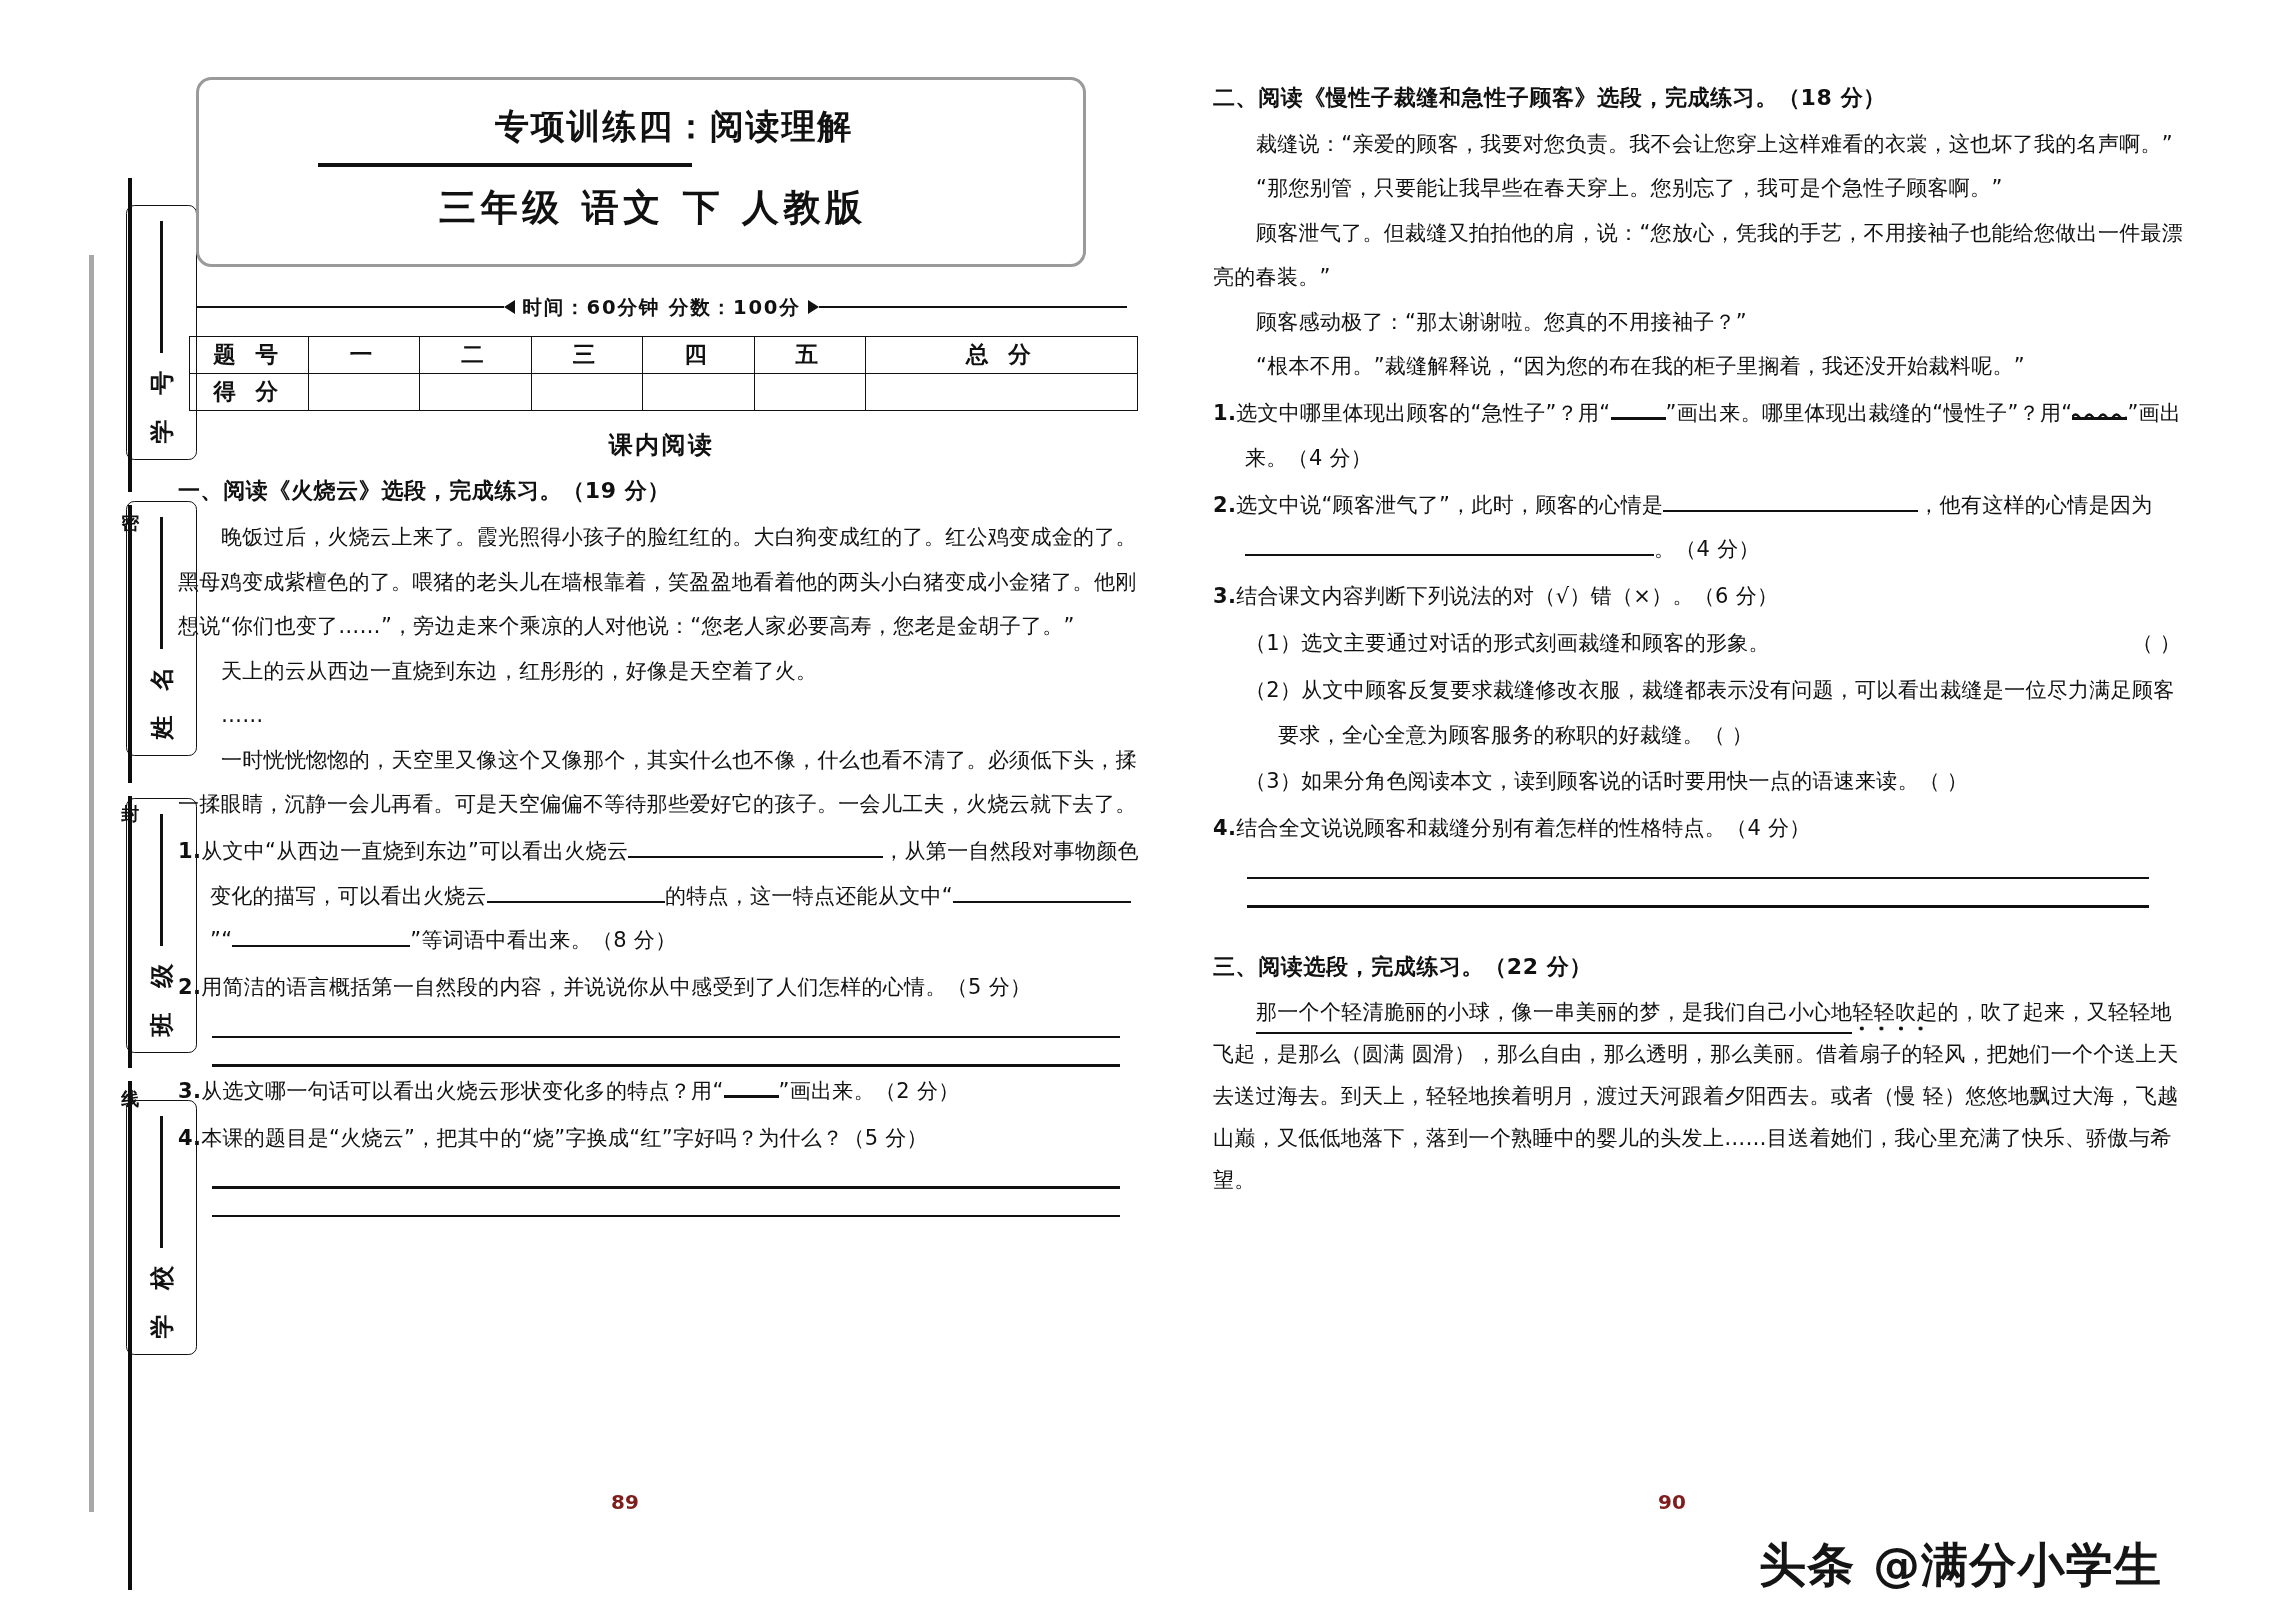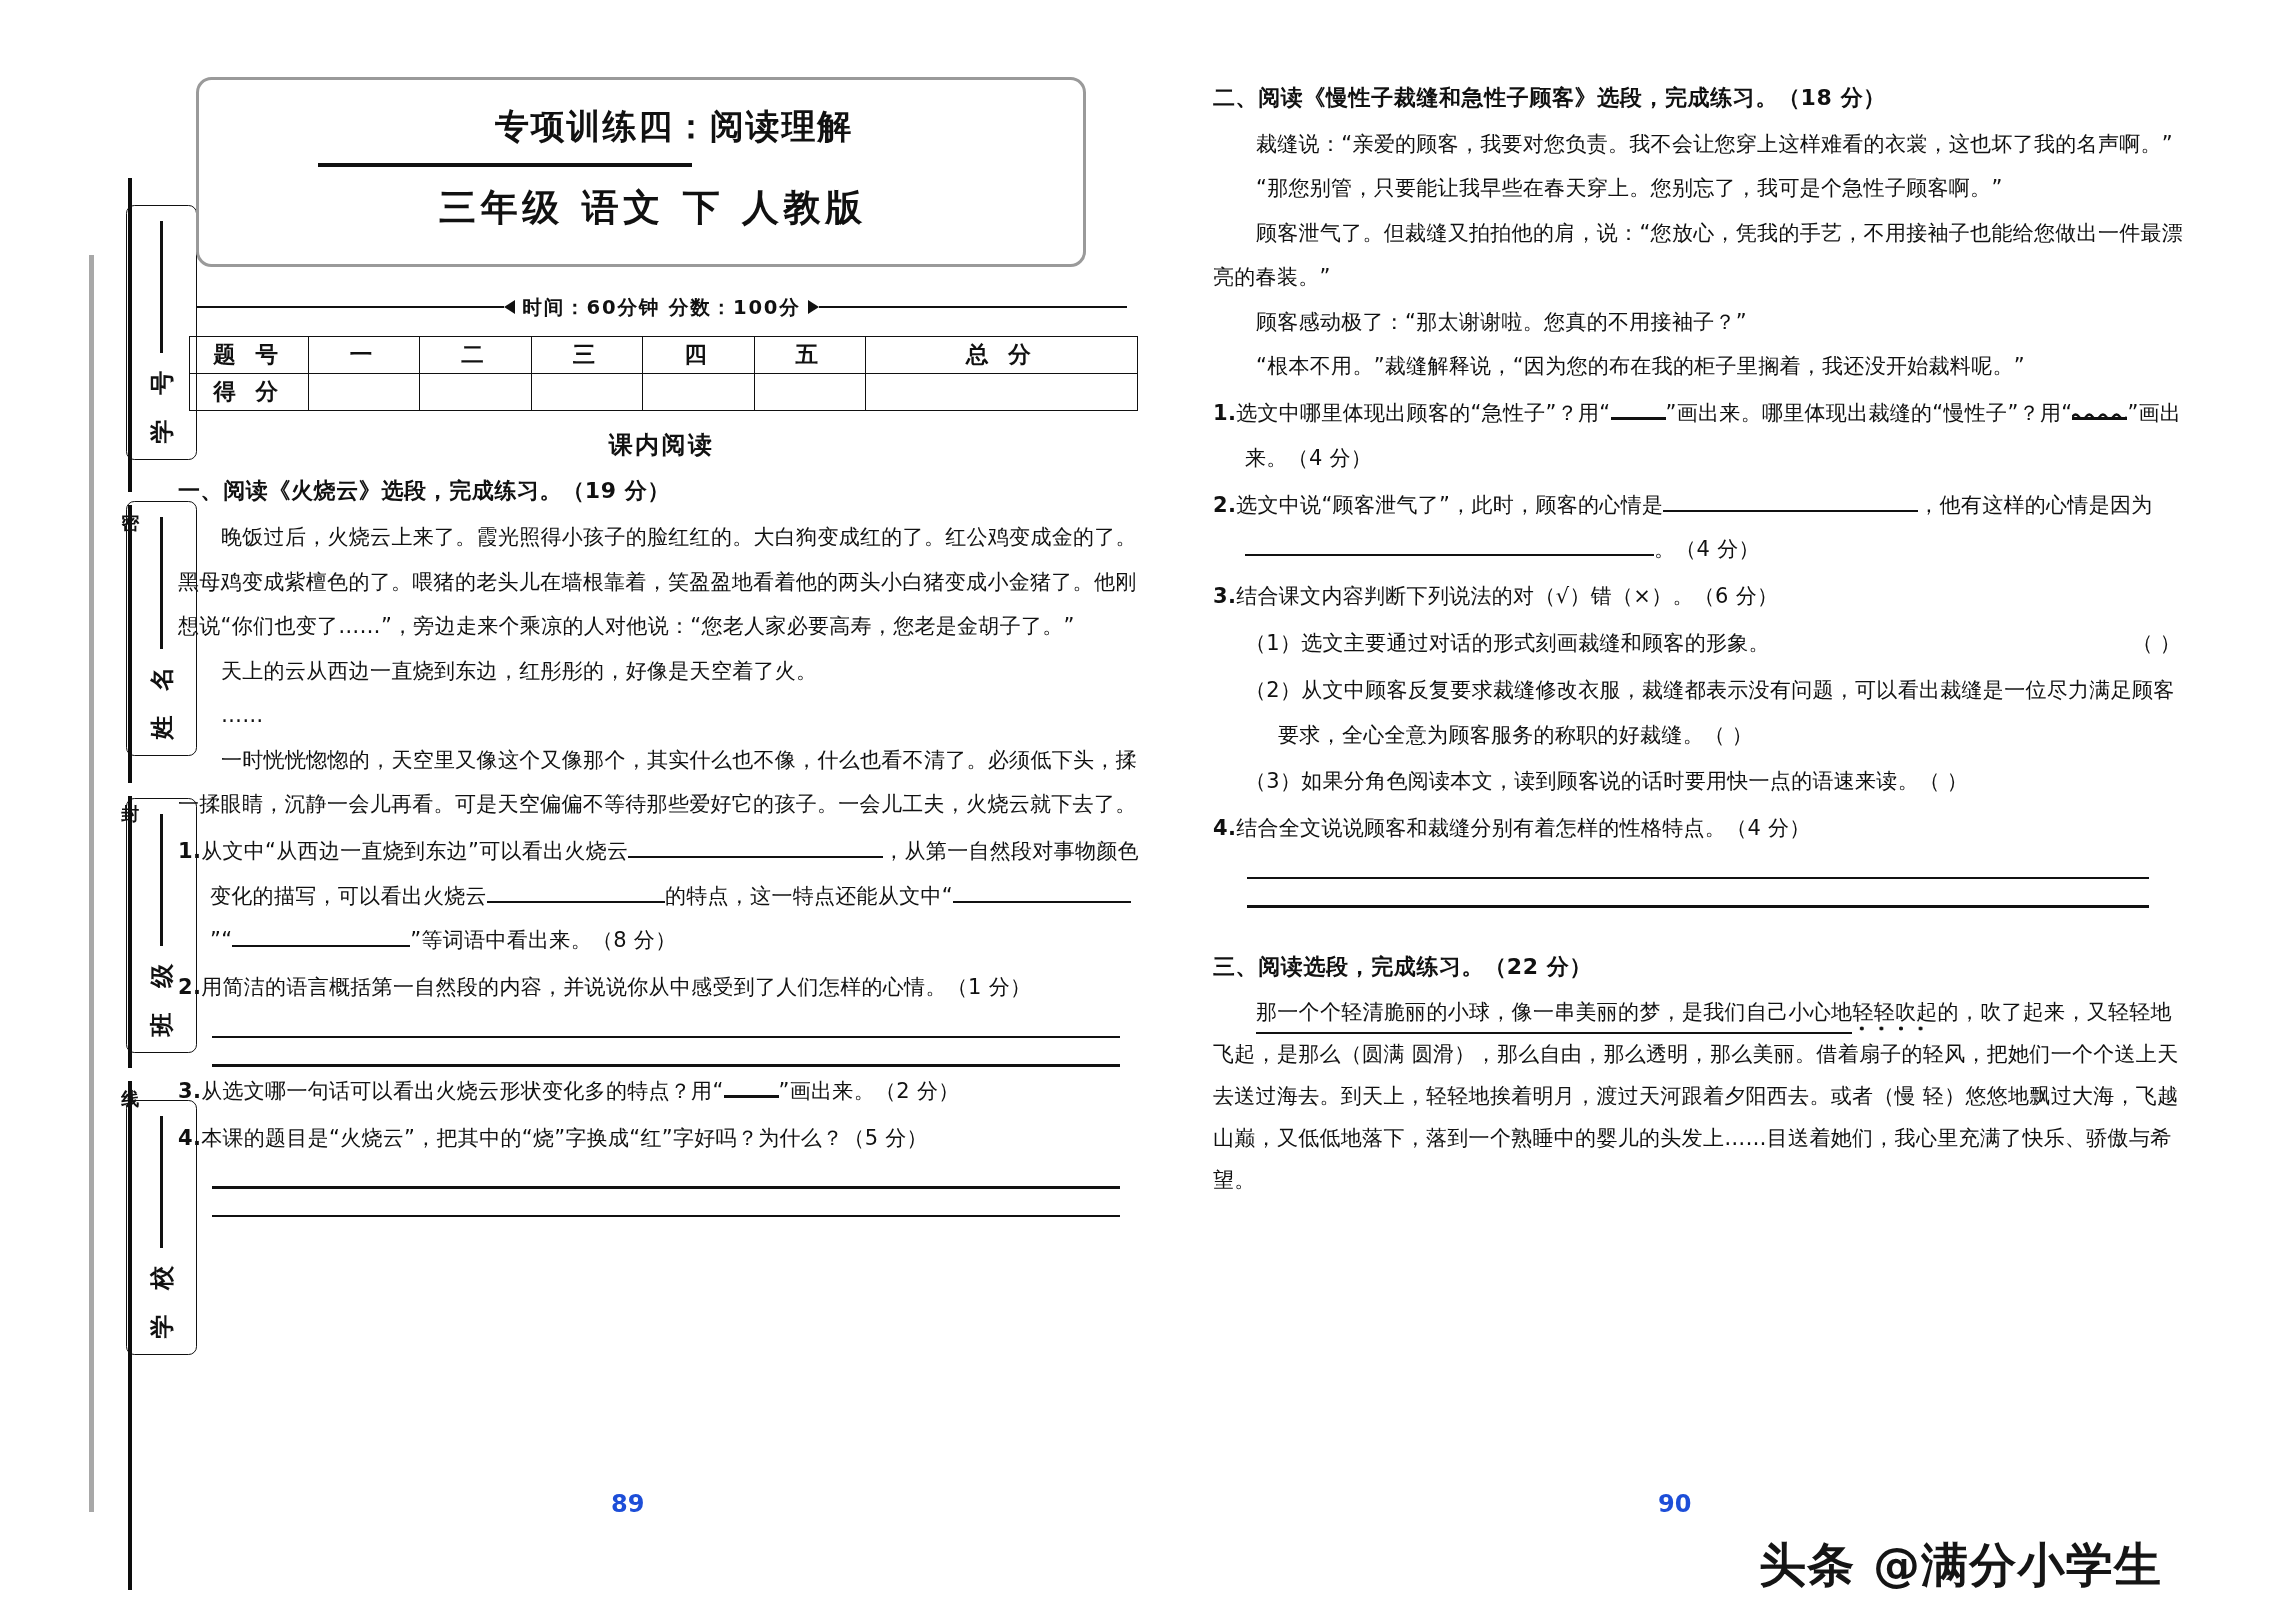--- a/index.html
+++ b/index.html
@@ -146,21 +146,21 @@
   .dots { position: relative; }
   .dots::after {
     content: "";
     position: absolute; left: 0; right: 0; bottom: -7.1px; height: 4.7px;
     background-image: radial-gradient(circle, #111 1.8px, transparent 2.1px);
     background-size: 19.6px 4.7px; background-repeat: repeat-x;
   }
 
   
   .pageno {
-    position: absolute; font-size: 24px; font-weight: 600; color: #1d4ed8;
+    position: absolute; font-size: 20px; font-weight: 600; color: #7f1d1d;
   }
   .pageno-left  { left: 611px; top: 1490px; }
   .pageno-right { left: 1658px; top: 1490px; }
 
   .watermark {
     position: absolute; left: 1759px; top: 1534px;
     font-size: 47px; font-weight: 700; color: #151515;
     letter-spacing: 1.2px; white-space: nowrap;
     font-family: "DejaVu Sans", sans-serif;
   }
@@ -242,21 +242,21 @@
     <div class="para">晚饭过后，火烧云上来了。霞光照得小孩子的脸红红的。大白狗变成红的了。红公鸡变成金的了。黑母鸡变成紫檀色的了。喂猪的老头儿在墙根靠着，笑盈盈地看着他的两头小白猪变成小金猪了。他刚想说“你们也变了……”，旁边走来个乘凉的人对他说：“您老人家必要高寿，您老是金胡子了。”</div>
     <div class="para">天上的云从西边一直烧到东边，红彤彤的，好像是天空着了火。</div>
     <div class="para">……</div>
     <div class="para">一时恍恍惚惚的，天空里又像这个又像那个，其实什么也不像，什么也看不清了。必须低下头，揉一揉眼睛，沉静一会儿再看。可是天空偏偏不等待那些爱好它的孩子。一会儿工夫，火烧云就下去了。</div>
 
     <div class="q">
       <b>1.</b><span>从文中“从西边一直烧到东边”可以看出火烧云</span><span class="fill fill-lg"></span><span>，从第一自然段对事物颜色变化的描写，可以看出火烧云</span><span class="fill fill-md"></span><span>的特点，这一特点还能从文中“</span><span class="fill fill-md"></span><span>”“</span><span class="fill fill-md"></span><span>”等词语中看出来。（8 分）</span>
     </div>
 
     <div class="q">
-      <b>2.</b><span>用简洁的语言概括第一自然段的内容，并说说你从中感受到了人们怎样的心情。（1 分）</span>
+      <b>2.</b><span>用简洁的语言概括第一自然段的内容，并说说你从中感受到了人们怎样的心情。（5 分）</span>
     </div>
     <div class="ansline w1"></div>
     <div class="ansline w1"></div>
 
     <div class="q">
       <b>3.</b><span>从选文哪一句话可以看出火烧云形状变化多的特点？用“</span><span class="fill-ul"></span><span>”画出来。（2 分）</span>
     </div>
 
     <div class="q">
       <b>4.</b><span>本课的题目是“火烧云”，把其中的“烧”字换成“红”字好吗？为什么？（5 分）</span>

